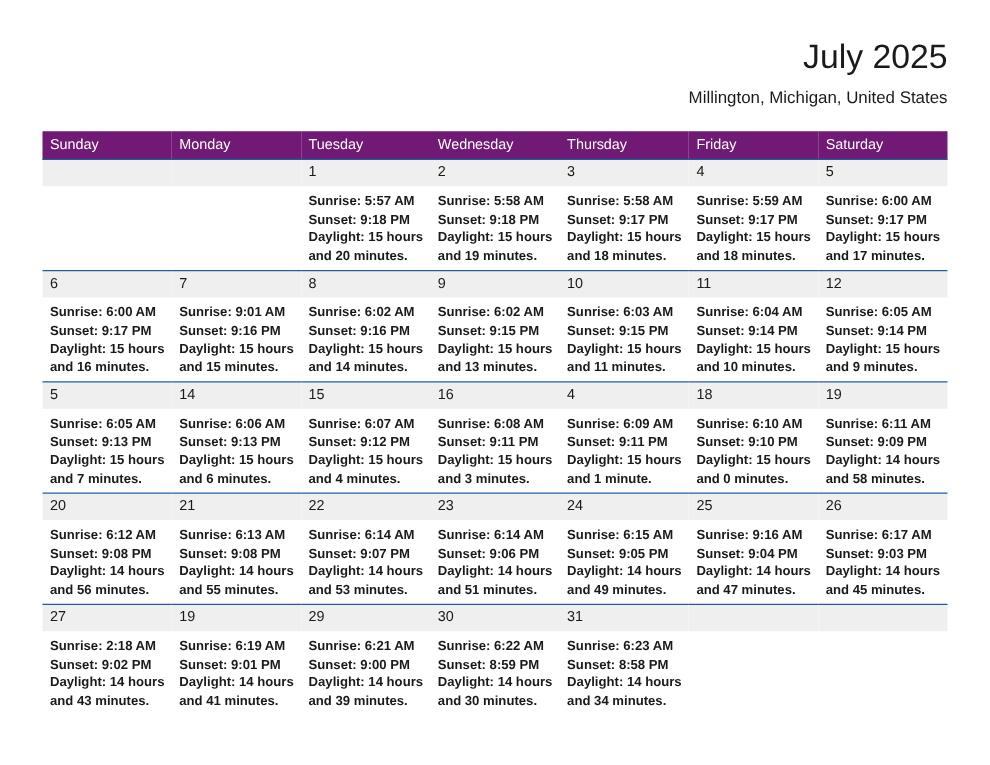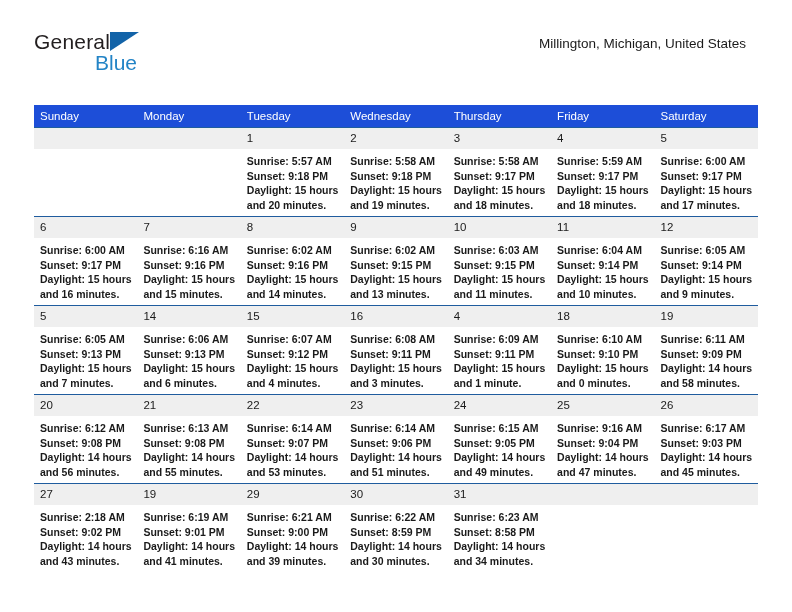--- a/index.html
+++ b/index.html
@@ -75,35 +75,35 @@
     color: #1a1a1a;
     line-height: 34px;
     font-weight: normal;
     margin: 0;
     white-space: nowrap;
   }
   .cal-subtitle {
     font-size: 13.5px;
     color: #1a1a1a;
     line-height: 20px;
-    margin: 6px 12px 0 0;
+    margin: 6px 0 0 0;
     white-space: nowrap;
   }
 
   
   .calendar {
     position: absolute;
     left: 34px;
     top: 105px;
     width: 724px;
     border-collapse: collapse;
     table-layout: fixed;
   }
   .calendar th {
-    background: #1d4ed8;
+    background: #701a75;
     color: #ffffff;
     font-size: 11.5px;
     font-weight: normal;
     text-align: left;
     padding: 5px 0 5px 6px;
     height: 11px;
     border: none;
     margin-top: 12px;
   }
   .calendar td {
@@ -143,27 +143,23 @@
     margin-left: 36px;
   }
 </style>
 </head>
 <body>
 
 <div class="page">
 
   <div class="top-bar">
 
-    <div class="brand">
-      <span class="brand-general">General</span>
-      <span class="brand-triangle"></span>
-      <span class="brand-blue">Blue</span>
-    </div>
 
     <div class="title-block">
+      <h1 class="cal-title">July 2025</h1>
       <div class="cal-subtitle">Millington, Michigan, United States</div>
     </div>
 
   </div>
 
   <table class="calendar">
     <thead>
       <tr>
         <th>Sunday</th>
         <th>Monday</th>
@@ -234,21 +230,21 @@
             <div class="info">
               <div>Sunrise: 6:00 AM</div>
               <div>Sunset: 9:17 PM</div>
               <div>Daylight: 15 hours</div>
               <div>and 16 minutes.</div>
             </div>
           </td>
           <td>
             <div class="daynum">7</div>
             <div class="info">
-              <div>Sunrise: 6:16 AM</div>
+              <div>Sunrise: 9:01 AM</div>
               <div>Sunset: 9:16 PM</div>
               <div>Daylight: 15 hours</div>
               <div>and 15 minutes.</div>
             </div>
           </td>
           <td>
             <div class="daynum">8</div>
             <div class="info">
               <div>Sunrise: 6:02 AM</div>
               <div>Sunset: 9:16 PM</div>

